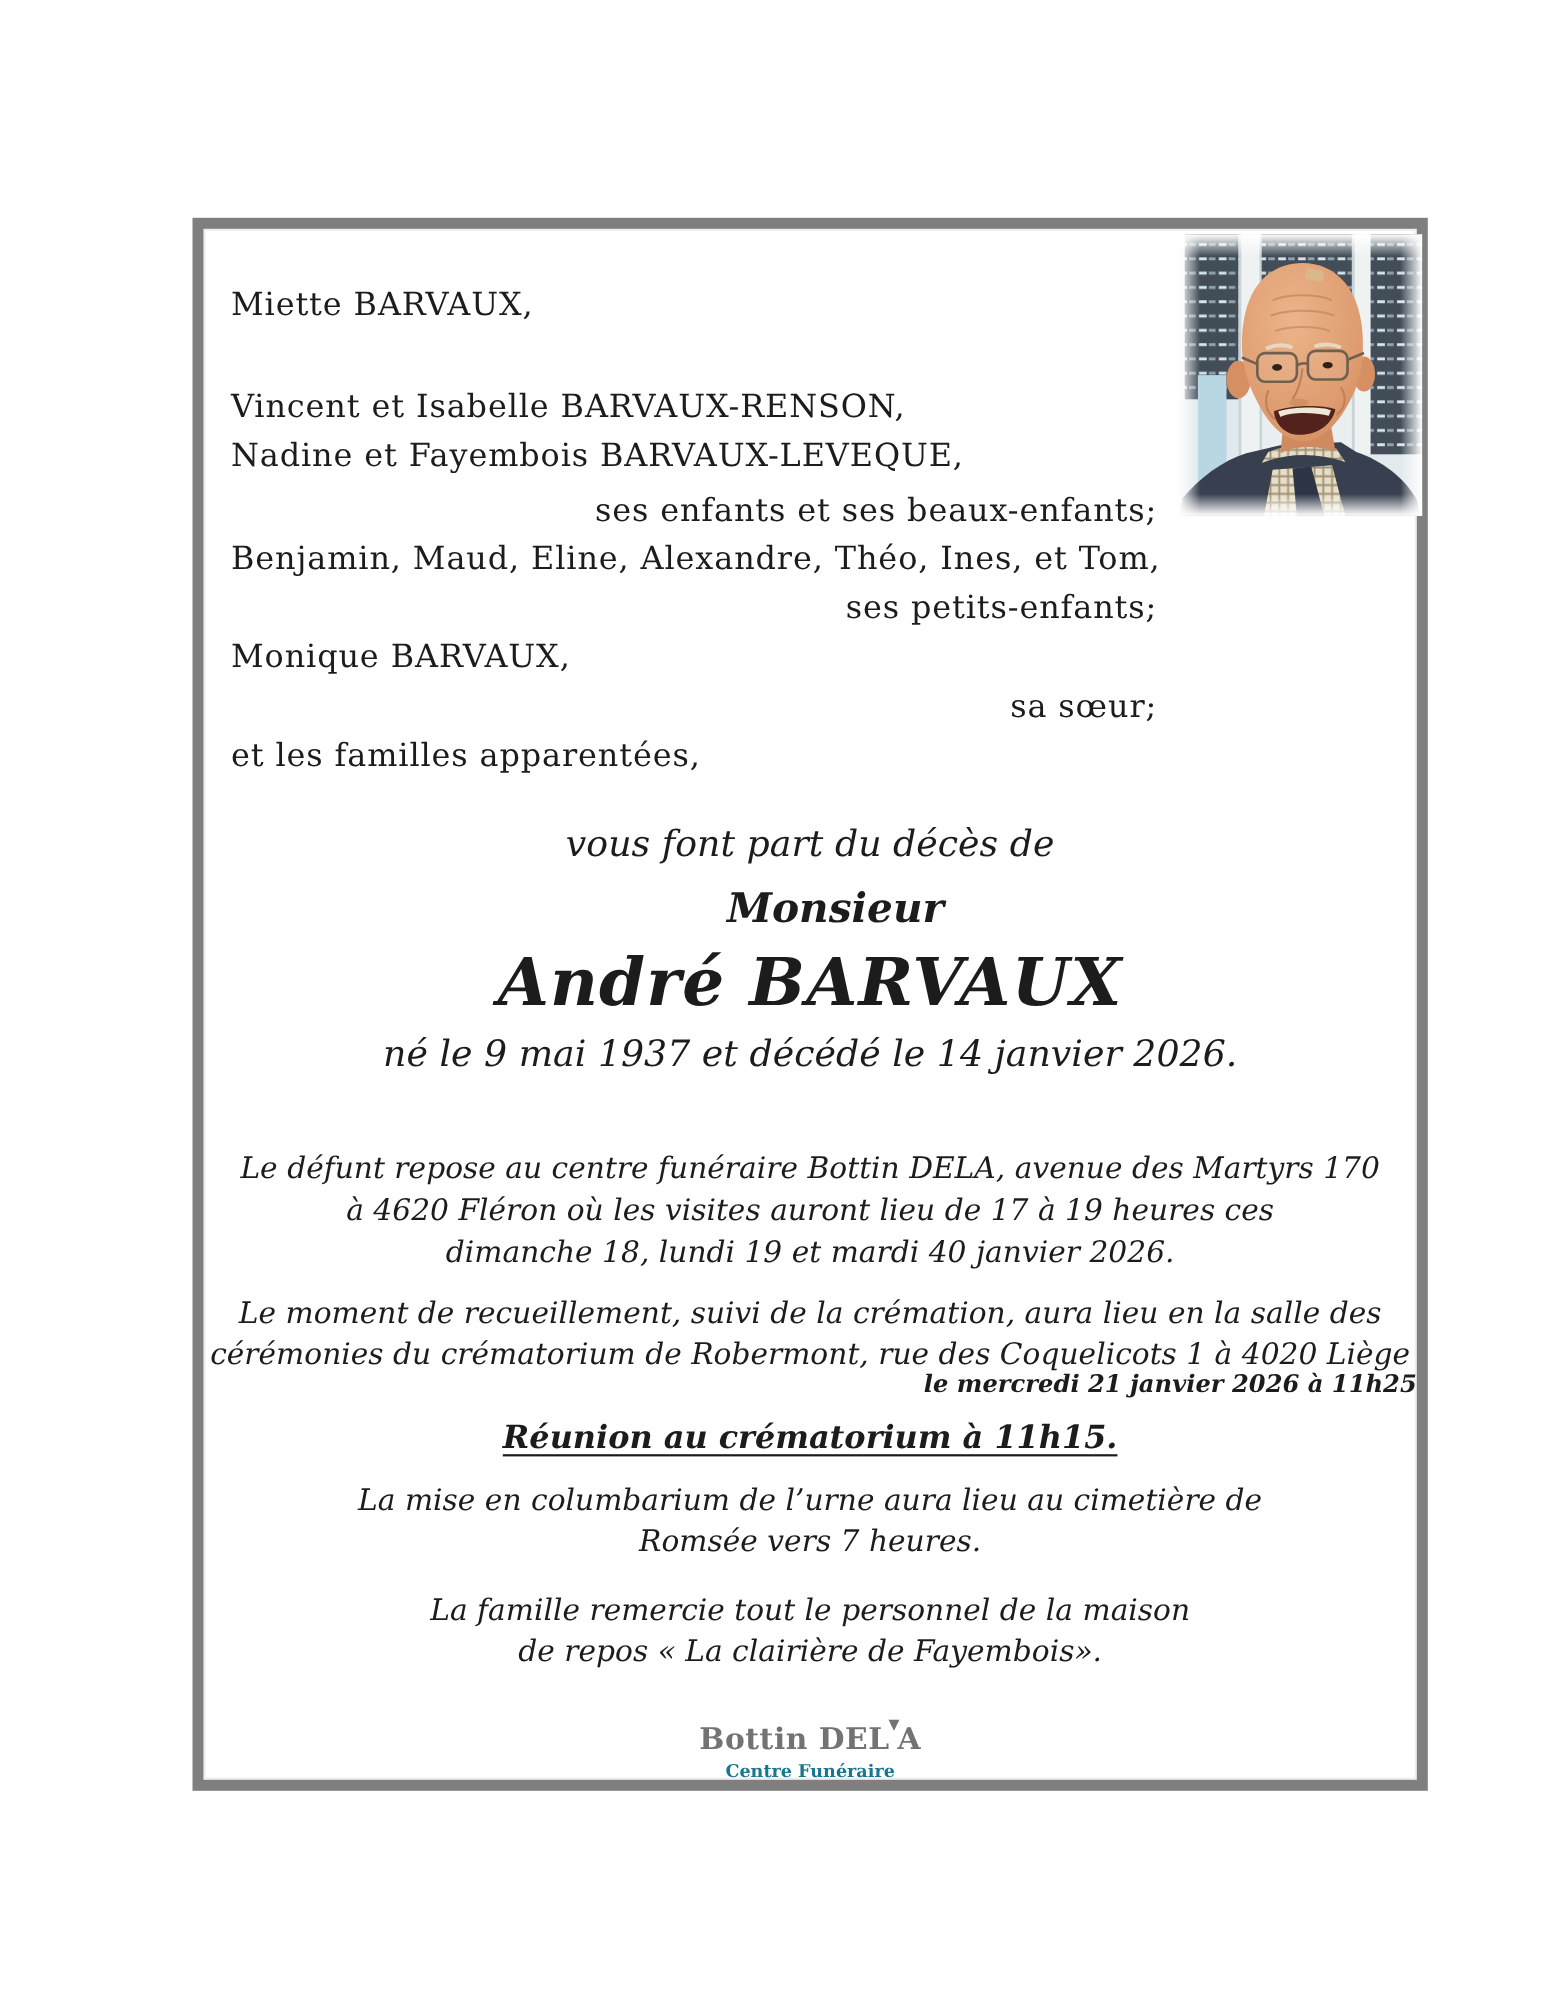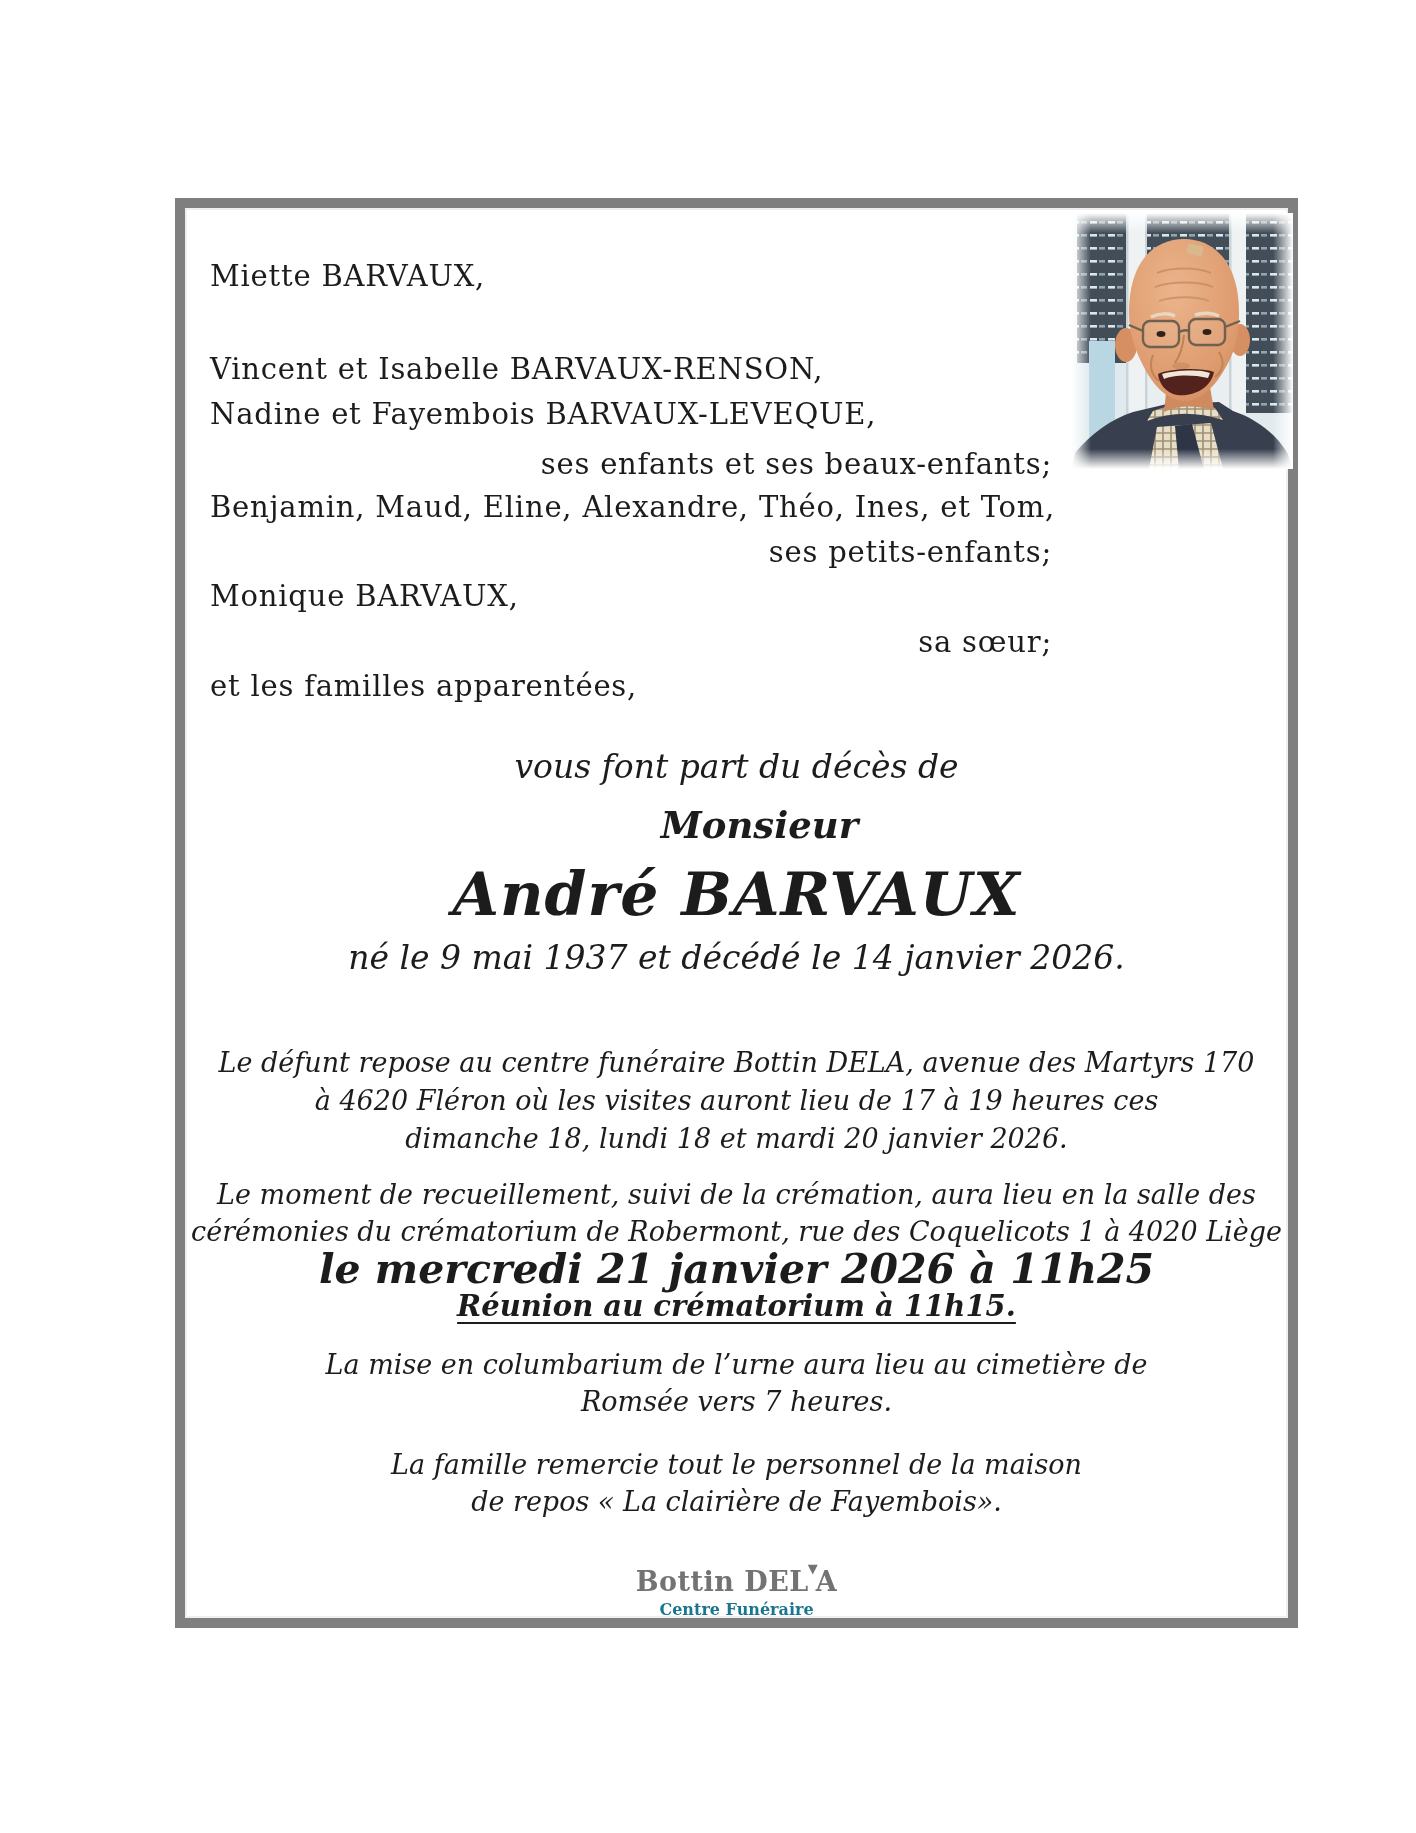--- a/index.html
+++ b/index.html
@@ -33,21 +33,21 @@
     left:0;width:100%;
     text-align:center;
     white-space:nowrap;
   }
   .intro{font-style:italic;font-size:33px;}
   .monsieur{font-style:italic;font-weight:bold;font-size:37px;padding-left:23px;}
   .deceased-name{font-style:italic;font-weight:bold;font-size:60px;letter-spacing:1px;}
   .dates{font-style:italic;font-size:33px;}
   .para{font-style:italic;font-size:27px;}
   .para div{white-space:nowrap;}
-  .bold-line{font-weight:bold;font-size:41px;}
+  .bold-line{font-weight:bold;font-size:22px;text-align:right;}
   .underline-line{font-size:29px;}
   .underline-line .u{text-decoration:underline;text-decoration-thickness:2px;text-underline-offset:6px;font-weight:bold;}
   .photo{
     position:absolute;
     left:886px;top:5px;
     width:222px;height:256px;
   }
   .logo{position:absolute;left:0;width:100%;text-align:center;}
   .logo-name{
     font-weight:bold;
@@ -182,21 +182,21 @@
     </div>
 
     <div class="center intro" style="top:539px">vous font part du décès de</div>
     <div class="center monsieur" style="top:595px">Monsieur</div>
     <div class="center deceased-name" style="top:651px">André BARVAUX</div>
     <div class="center dates" style="top:730px">né le 9 mai 1937 et décédé le 14 janvier 2026.</div>
 
     <div class="center para" style="top:836px;line-height:38px">
       <div>Le défunt repose au centre funéraire Bottin DELA, avenue des Martyrs 170</div>
       <div>à 4620 Fléron où les visites auront lieu de 17 à 19 heures ces</div>
-      <div>dimanche 18, lundi 18 et mardi 20 janvier 2026.</div>
+      <div>dimanche 18, lundi 19 et mardi 40 janvier 2026.</div>
     </div>
 
     <div class="center para" style="top:968px;line-height:37px">
       <div>Le moment de recueillement, suivi de la crémation, aura lieu en la salle des</div>
       <div>cérémonies du crématorium de Robermont, rue des Coquelicots 1 à 4020 Liège</div>
     </div>
     <div class="center para bold-line" style="top:1037px">le mercredi 21 janvier 2026 à 11h25</div>
 
     <div class="center para underline-line" style="top:1081px">
       <span class="u">Réunion au crématorium à 11h15.</span>

